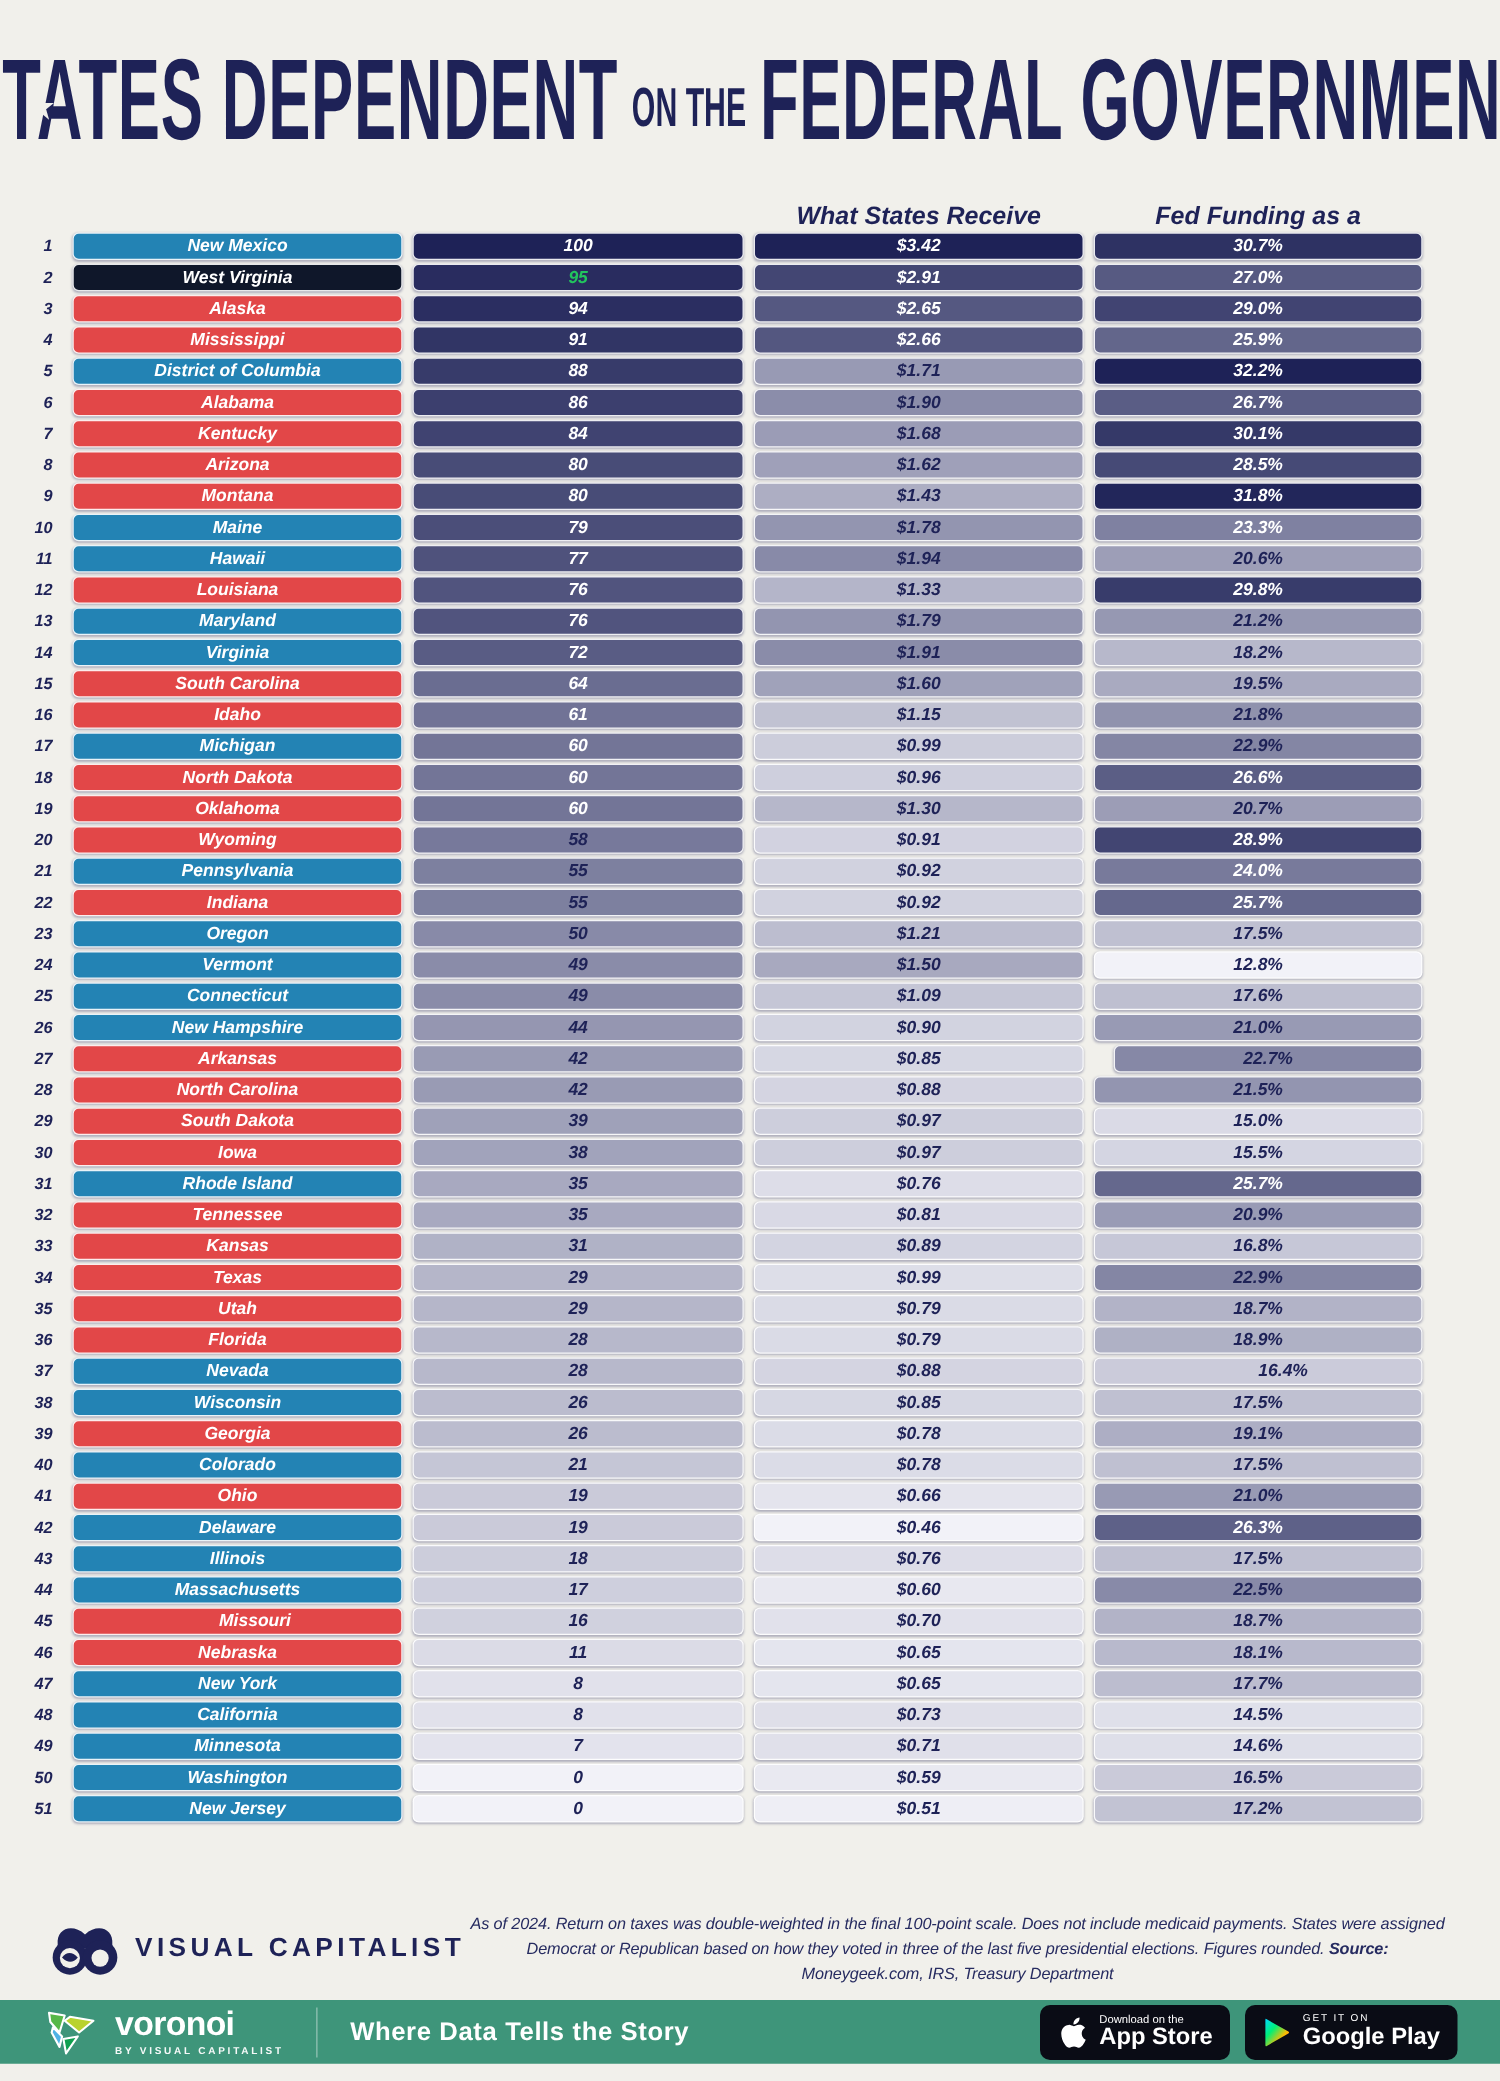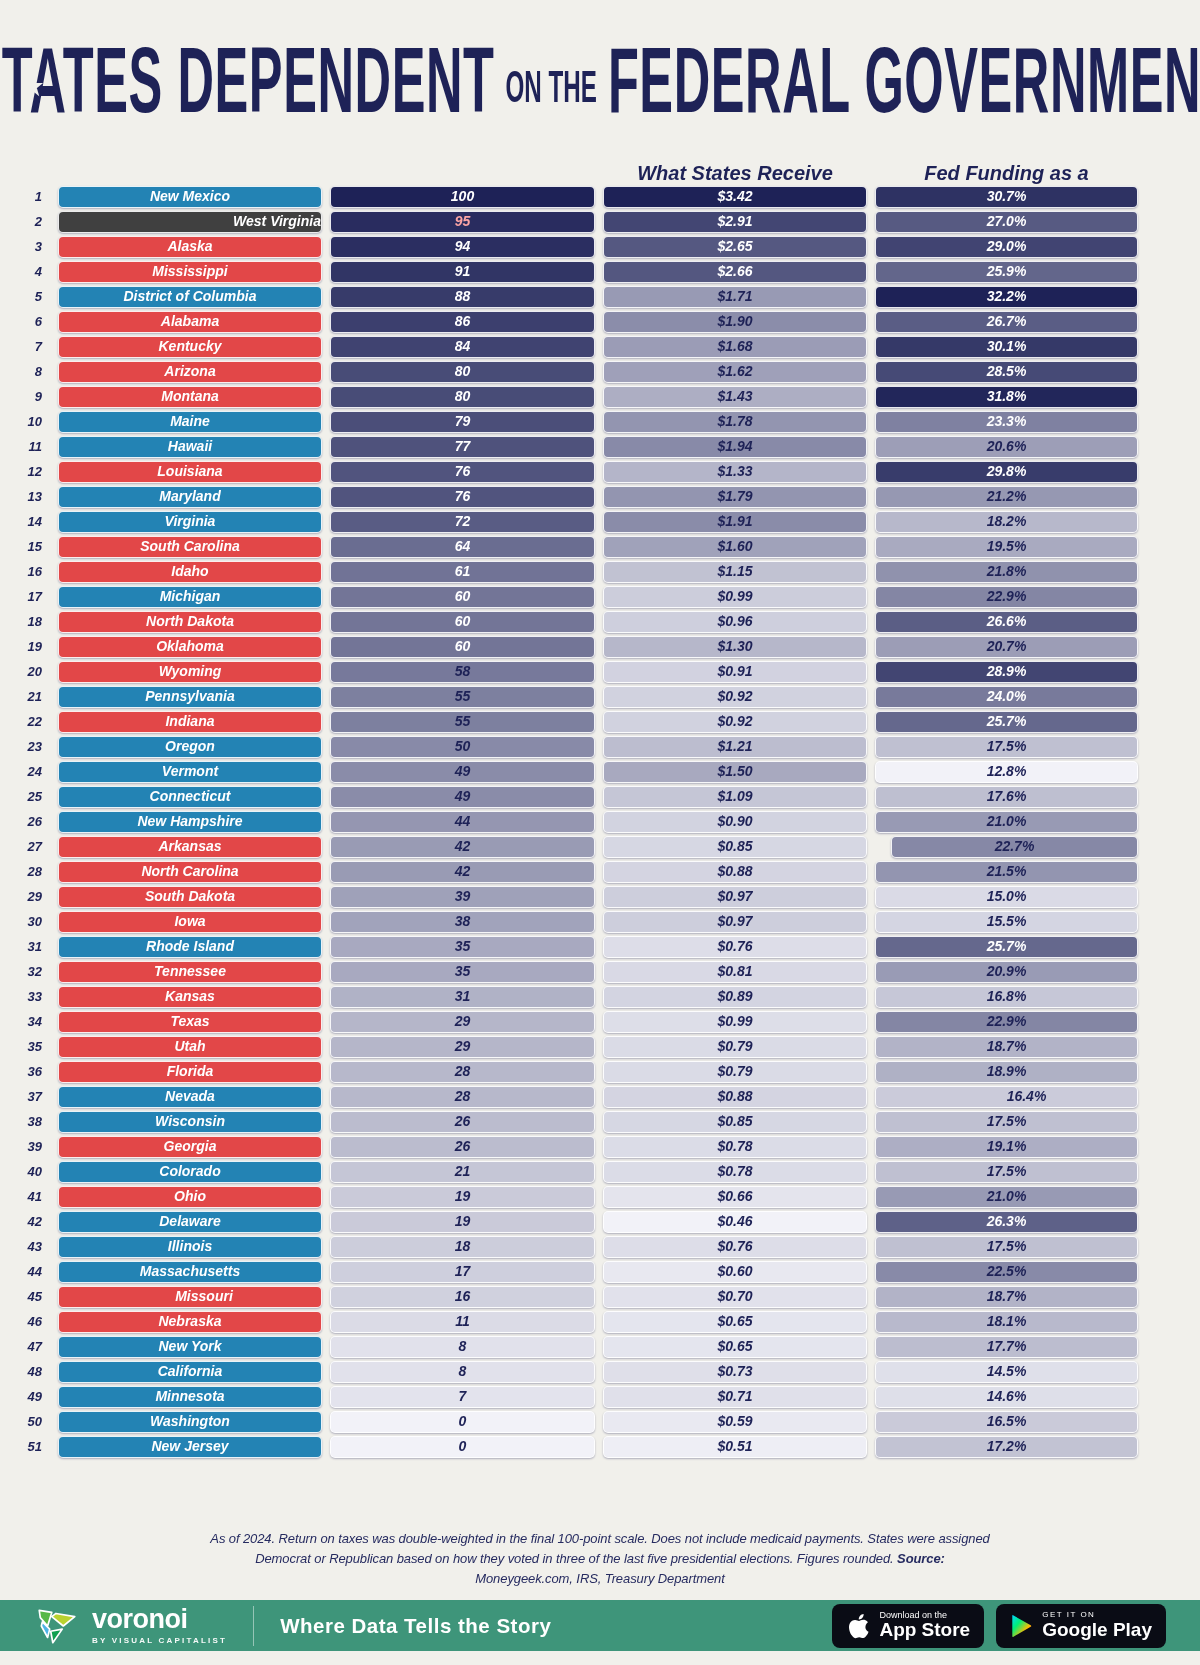--- a/index.html
+++ b/index.html
@@ -101,22 +101,22 @@
     <div class="tbody">
         <div class="row grid-cols">
           <div class="rank">1</div>
           <div class="cell state" style="background: rgb(35, 131, 180);">New Mexico</div>
           <div class="cell" style="background: rgb(30, 34, 87); color: rgb(255, 255, 255);">100</div>
           <div class="cell" style="background: rgb(30, 34, 87); color: rgb(255, 255, 255);">$3.42</div>
           <div class="cell" style="background: rgb(46, 50, 99); color: rgb(255, 255, 255);">30.7%</div>
         </div>
         <div class="row grid-cols">
           <div class="rank">2</div>
-          <div class="cell state" style="background: #404040; text-align: right;">West Virginia</div>
-          <div class="cell" style="background: rgb(41, 44, 95); color: #fca5a5;">95</div>
+          <div class="cell state" style="background: #0f172a;">West Virginia</div>
+          <div class="cell" style="background: rgb(41, 44, 95); color: #22c55e;">95</div>
           <div class="cell" style="background: rgb(67, 70, 115); color: rgb(255, 255, 255);">$2.91</div>
           <div class="cell" style="background: rgb(87, 90, 130); color: rgb(255, 255, 255);">27.0%</div>
         </div>
         <div class="row grid-cols">
           <div class="rank">3</div>
           <div class="cell state" style="background: rgb(226, 71, 72);">Alaska</div>
           <div class="cell" style="background: rgb(43, 46, 97); color: rgb(255, 255, 255);">94</div>
           <div class="cell" style="background: rgb(85, 88, 129); color: rgb(255, 255, 255);">$2.65</div>
           <div class="cell" style="background: rgb(65, 68, 114); color: rgb(255, 255, 255);">29.0%</div>
         </div>
@@ -453,20 +453,31 @@
           <div class="rank">51</div>
           <div class="cell state" style="background: rgb(35, 131, 180);">New Jersey</div>
           <div class="cell" style="background: rgb(242, 242, 248); color: rgb(30, 34, 87);">0</div>
           <div class="cell" style="background: rgb(238, 238, 245); color: rgb(30, 34, 87);">$0.51</div>
           <div class="cell" style="background: rgb(194, 195, 211); color: rgb(30, 34, 87);">17.2%</div>
         </div>
       </div>
   </div>
 
   <div class="footnote-row">
+    <div class="vc-logo">
+      <svg width="56" height="46" viewBox="0 0 48 40">
+        <path d="M5,17 C4,6 15,2 24,10 C33,2 44,6 43,17 L43,20 L5,20 Z" fill="#1e2257"></path>
+        <circle cx="13.5" cy="26" r="12" fill="#1e2257"></circle>
+        <circle cx="34.5" cy="26" r="12" fill="#1e2257"></circle>
+        <circle cx="13.5" cy="26.5" r="7" fill="#f1f0eb"></circle>
+        <circle cx="34.5" cy="26.5" r="6" fill="#f1f0eb"></circle>
+        <path d="M8,26 q5,-6 11,0 q-5,6 -11,0 Z" fill="#1e2257"></path>
+      </svg>
+      <span class="vc-word">VISUAL CAPITALIST</span>
+    </div>
     <p class="note">
       <span>As of 2024. Return on taxes was double-weighted in the final 100-point scale. Does not include medicaid payments. States were assigned Democrat or Republican based on how they voted in three of the last five presidential elections. Figures rounded.</span>
       <b>Source:</b>
       <span>Moneygeek.com, IRS, Treasury Department</span>
     </p>
   </div>
 
   <div class="greenbar">
     <div class="vor-logo">
       <svg width="46" height="42" viewBox="0 0 44 40">

